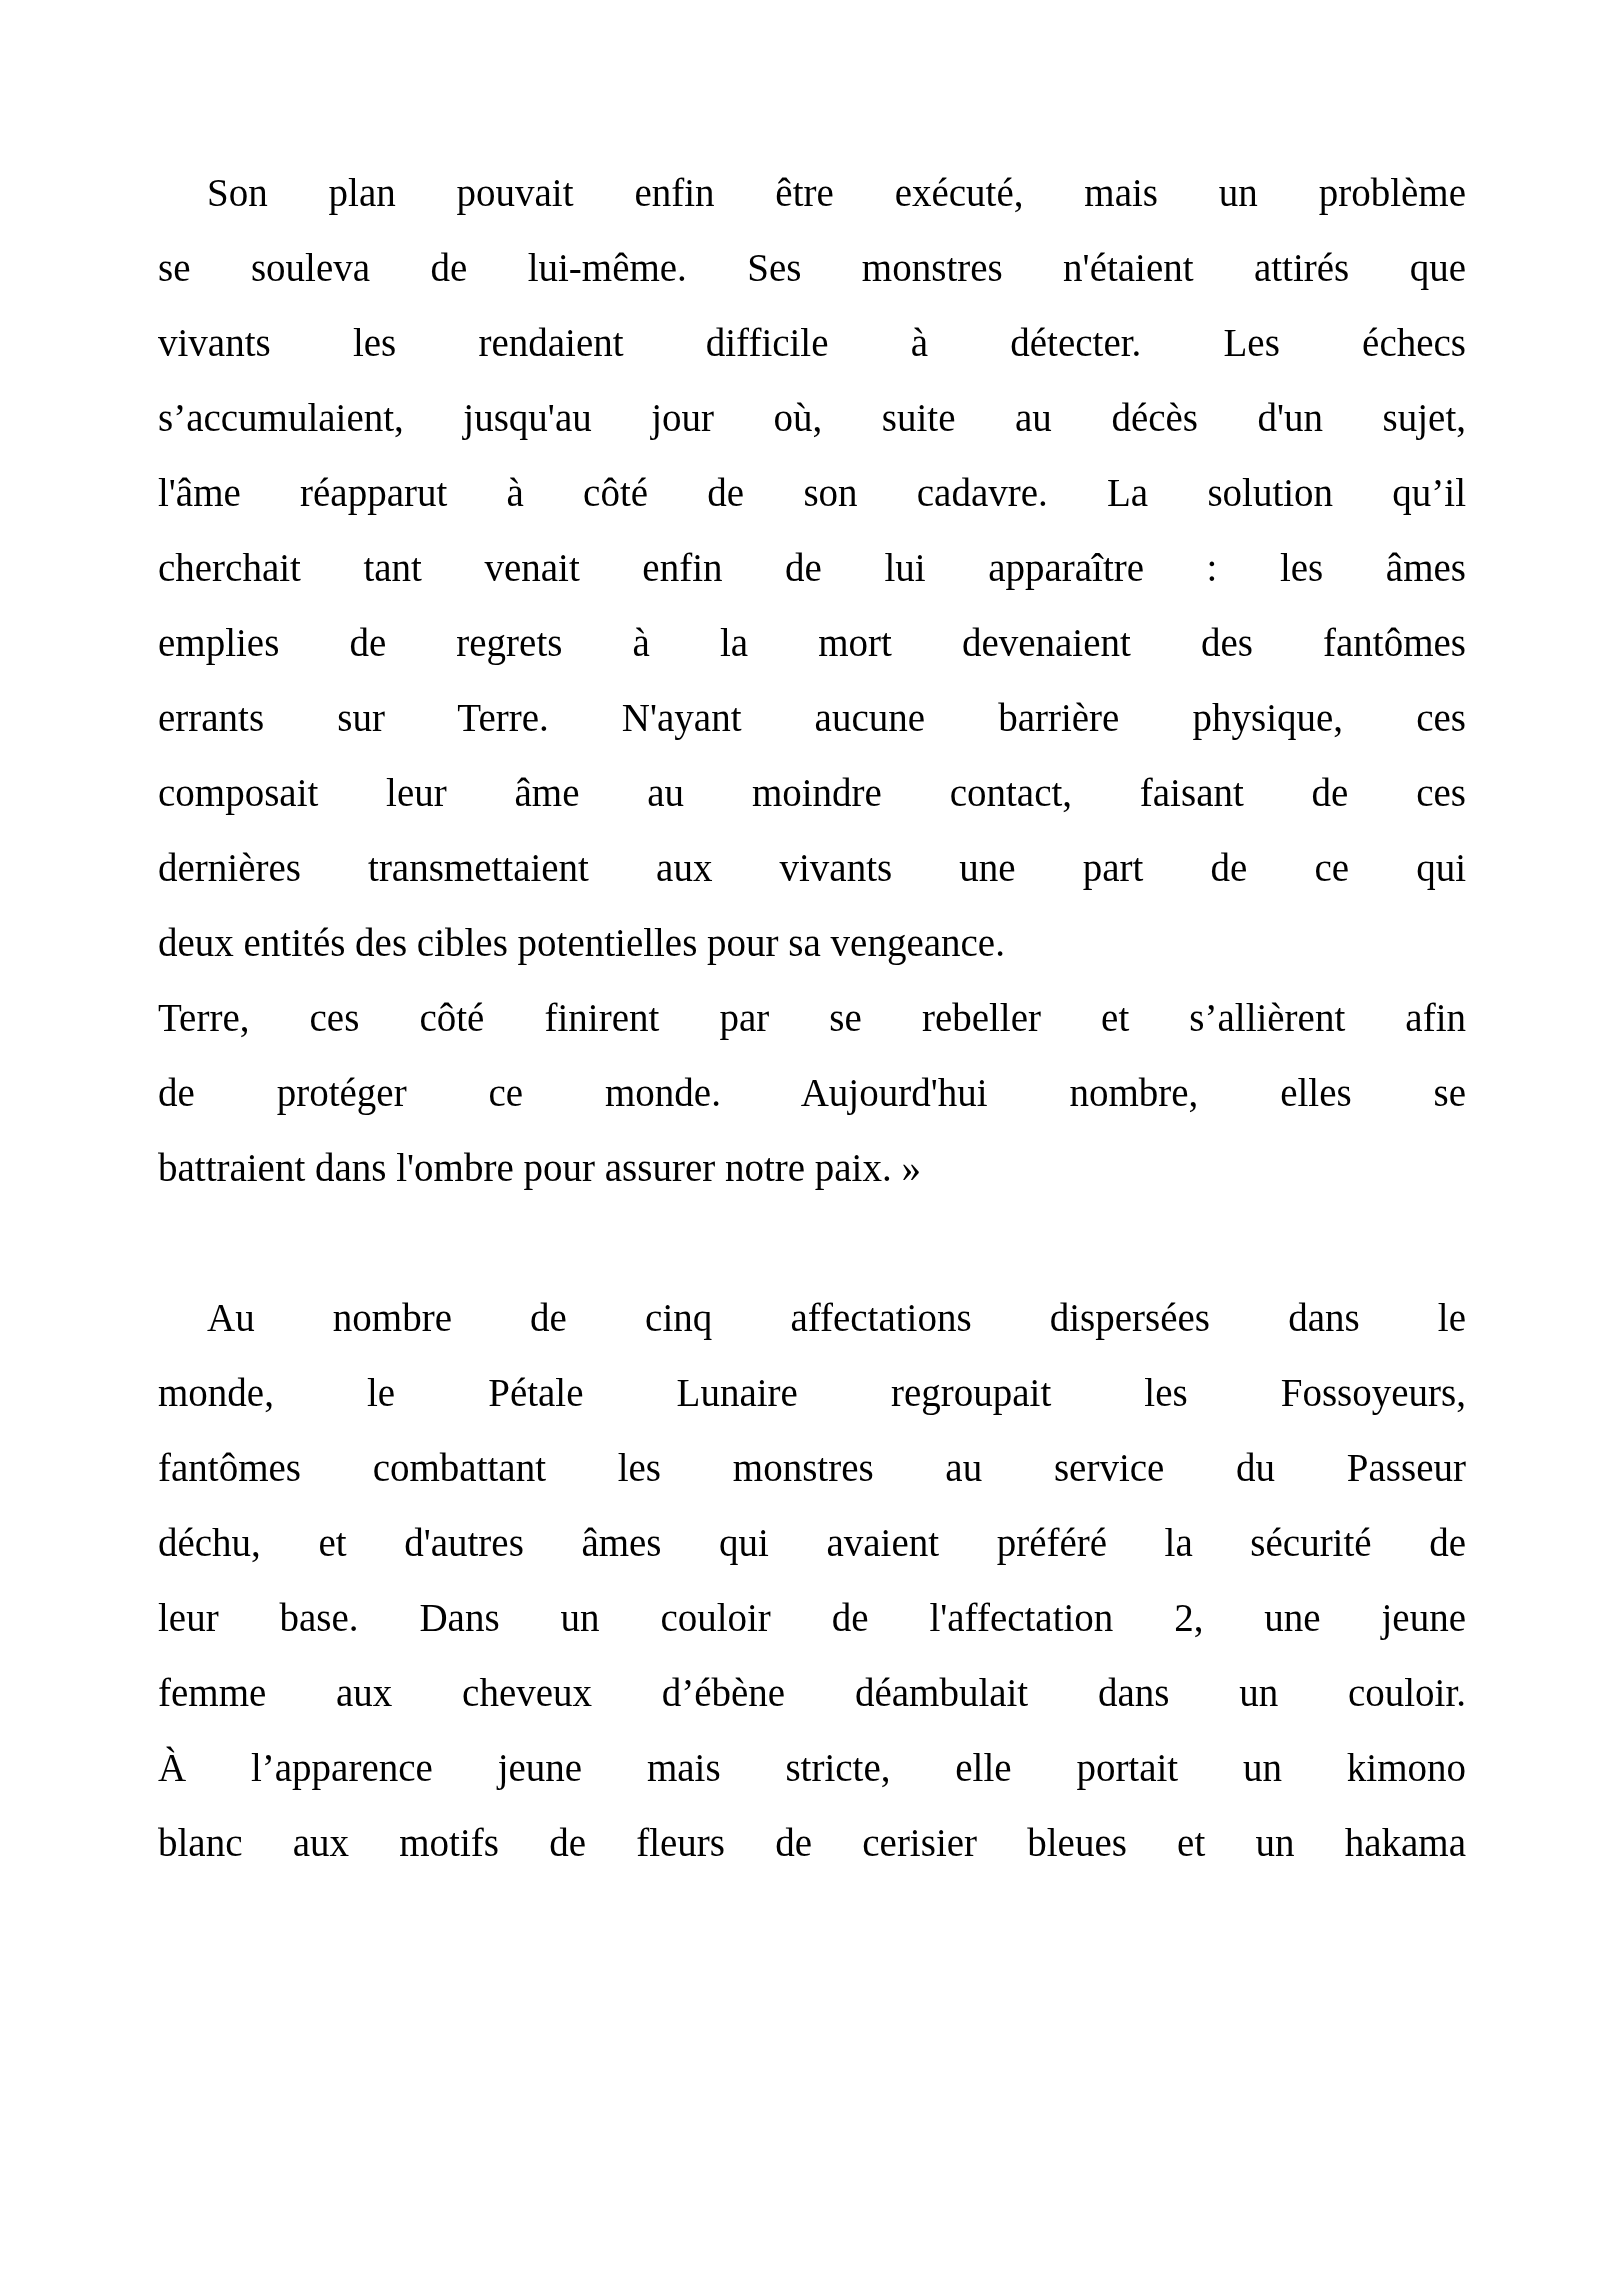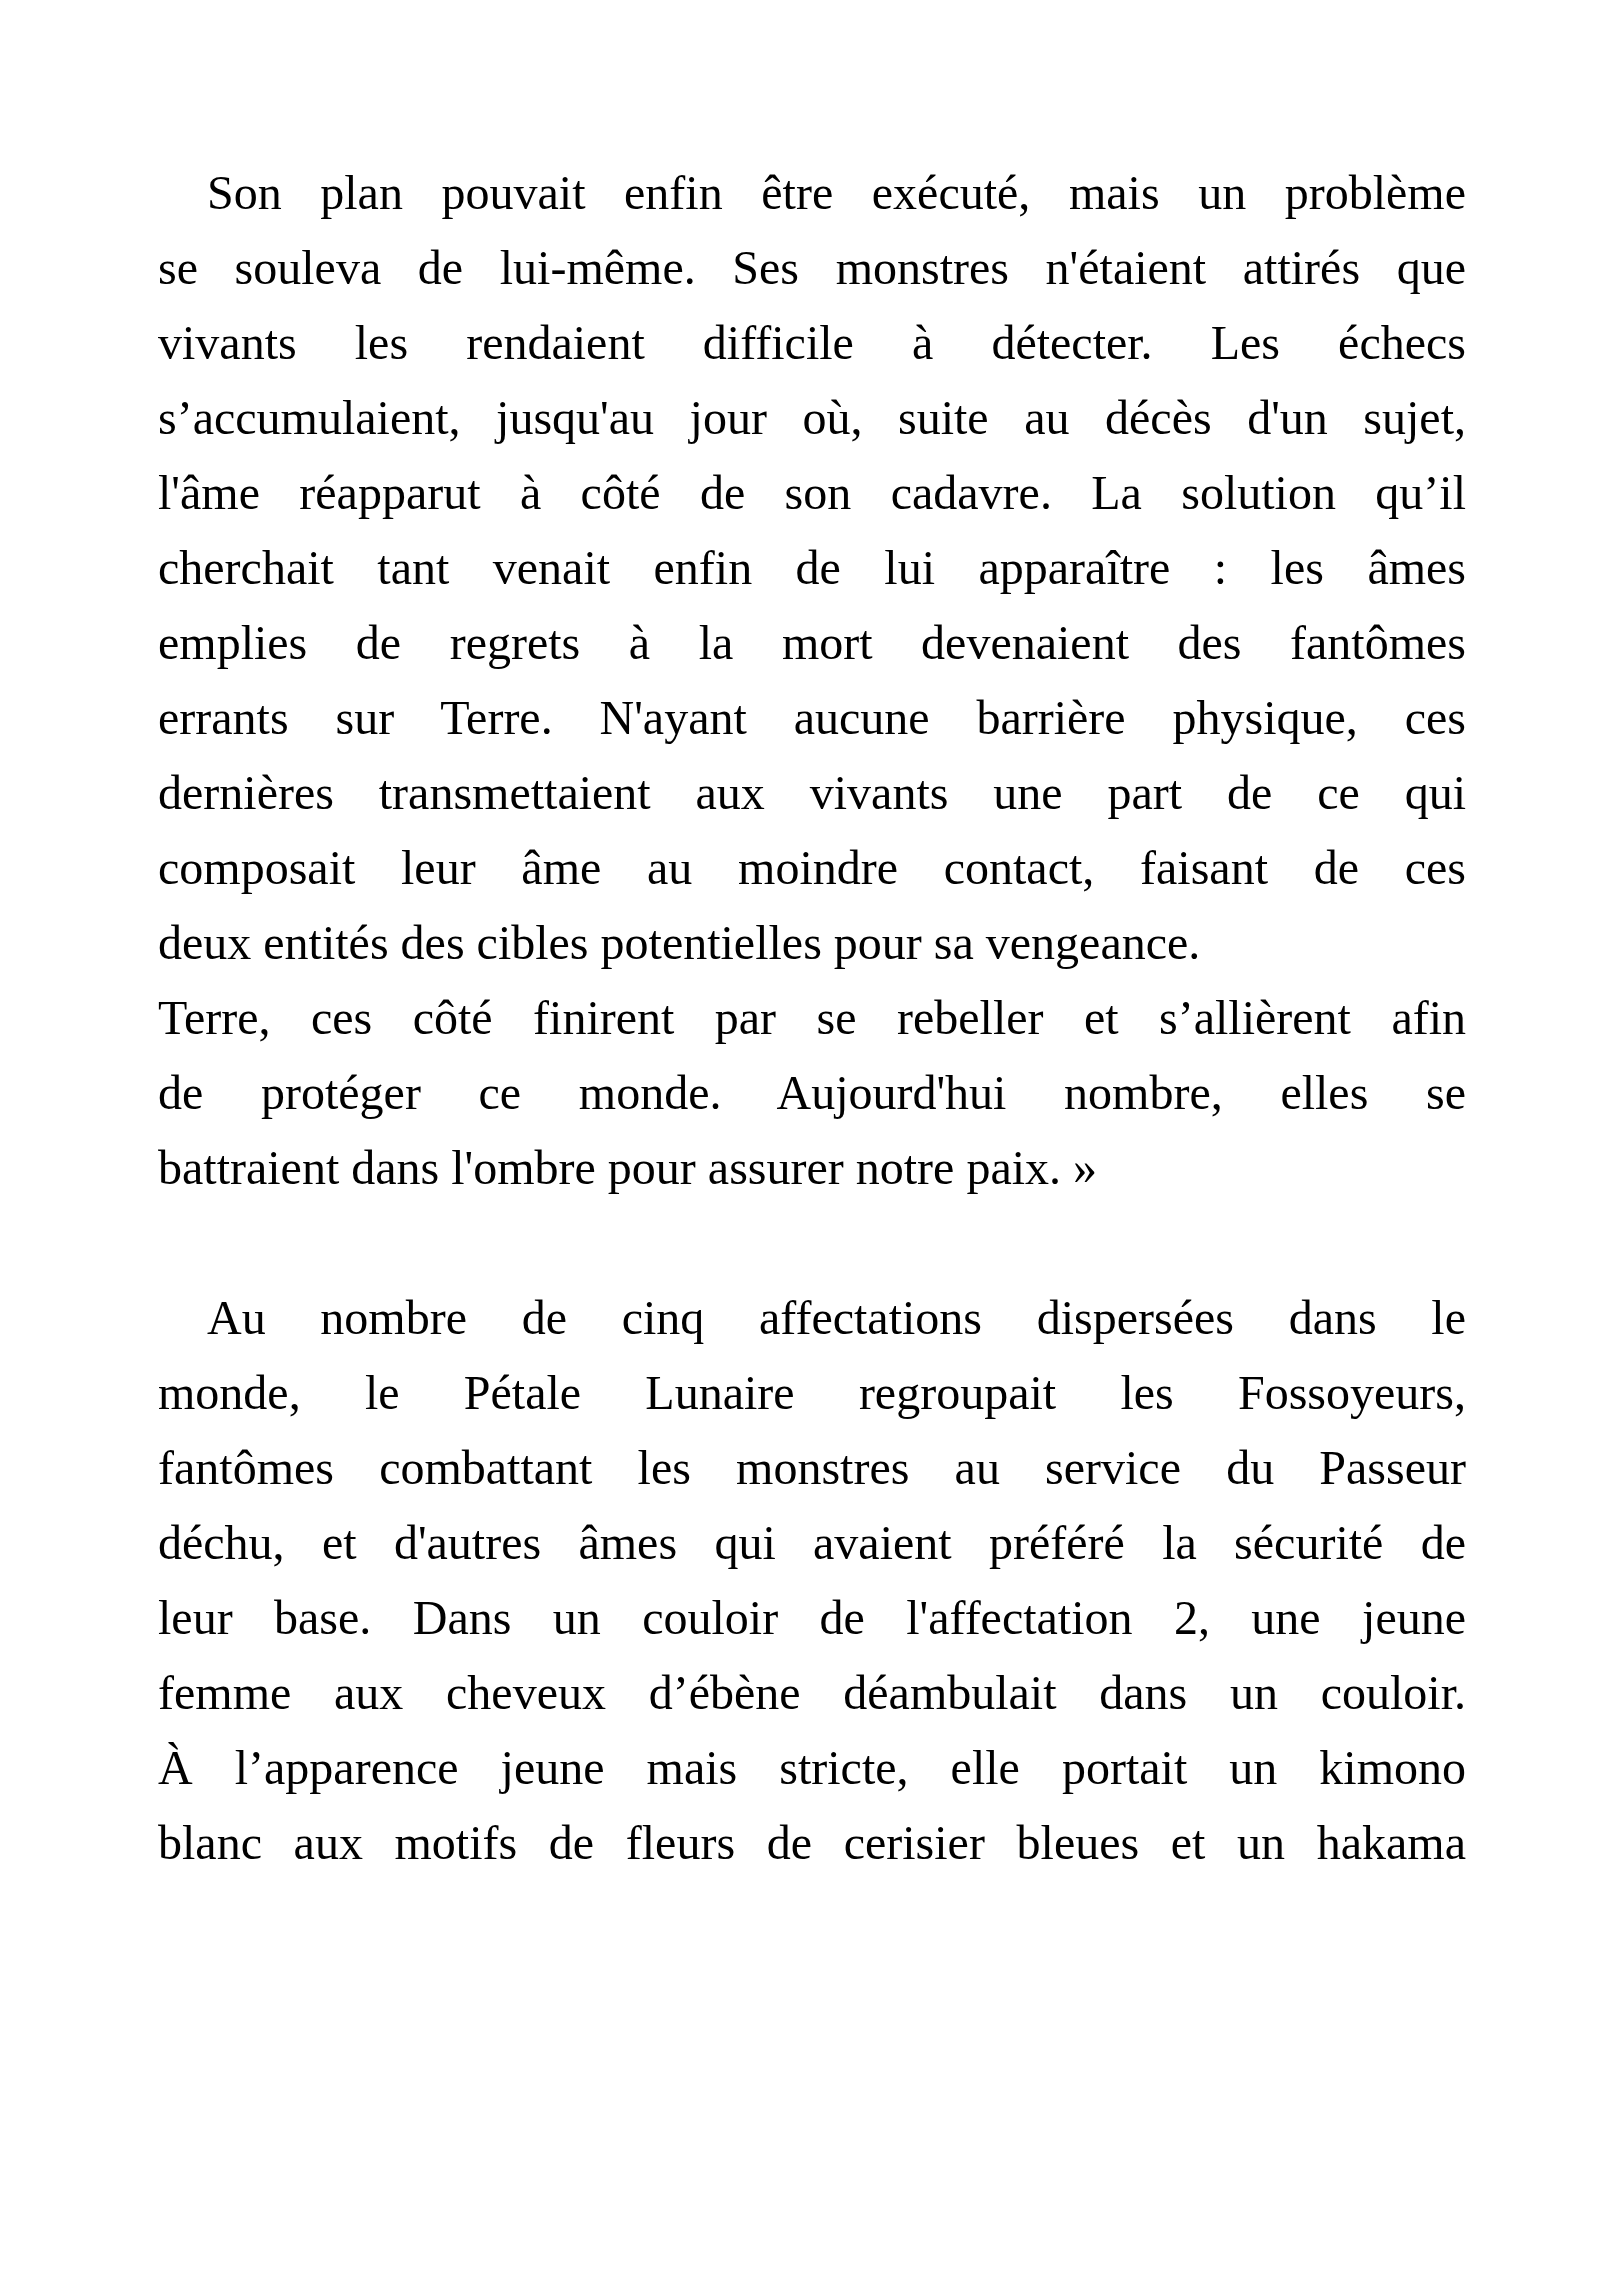--- a/index.html
+++ b/index.html
@@ -20,21 +20,21 @@
     width: 1621px;
     height: 2293px;
     background: #ffffff;
   }
   .text-block {
     position: absolute;
     left: 158px;
     top: 155px;
     width: 1308px;
     font-family: "Liberation Serif", "DejaVu Serif", serif;
-    font-size: 48px;
+    font-size: 39px;
     line-height: 75px;
     color: #000000;
   }
   .paragraph {
     margin: 0;
   }
   .line {
     display: block;
     height: 75px;
     white-space: nowrap;
@@ -65,22 +65,22 @@
 
     <div class="paragraph">
       <span class="line justify indent">Son plan pouvait enfin être exécuté, mais un problème</span>
       <span class="line justify">se souleva de lui-même. Ses monstres n'étaient attirés que</span>
       <span class="line justify">vivants les rendaient difficile à détecter. Les échecs</span>
       <span class="line justify">s’accumulaient, jusqu'au jour où, suite au décès d'un sujet,</span>
       <span class="line justify">l'âme réapparut à côté de son cadavre. La solution qu’il</span>
       <span class="line justify">cherchait tant venait enfin de lui apparaître : les âmes</span>
       <span class="line justify">emplies de regrets à la mort devenaient des fantômes</span>
       <span class="line justify">errants sur Terre. N'ayant aucune barrière physique, ces</span>
+      <span class="line justify">composait leur âme au moindre contact, faisant de ces</span>
       <span class="line justify">dernières transmettaient aux vivants une part de ce qui</span>
-      <span class="line justify">composait leur âme au moindre contact, faisant de ces</span>
       <span class="line last">deux entités des cibles potentielles pour sa vengeance.</span>
     </div>
 
     <div class="paragraph">
       <span class="line justify">Terre, ces côté finirent par se rebeller et s’allièrent afin</span>
       <span class="line justify">de protéger ce monde. Aujourd'hui nombre, elles se</span>
       <span class="line last">battraient dans l'ombre pour assurer notre paix. »</span>
     </div>
 
     <span class="blank-line"></span>

